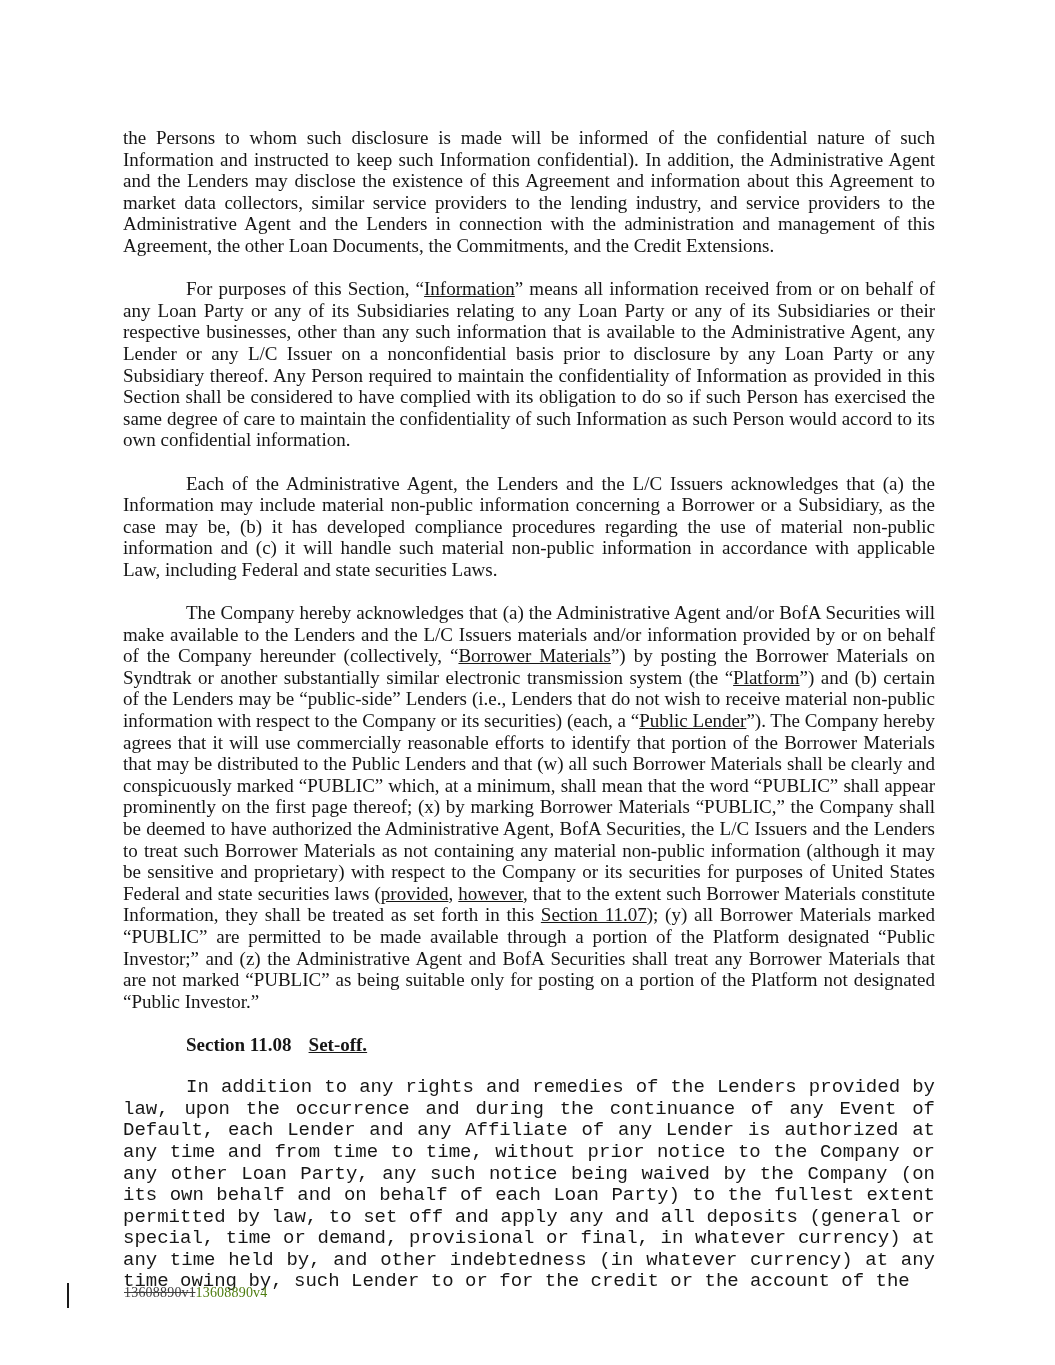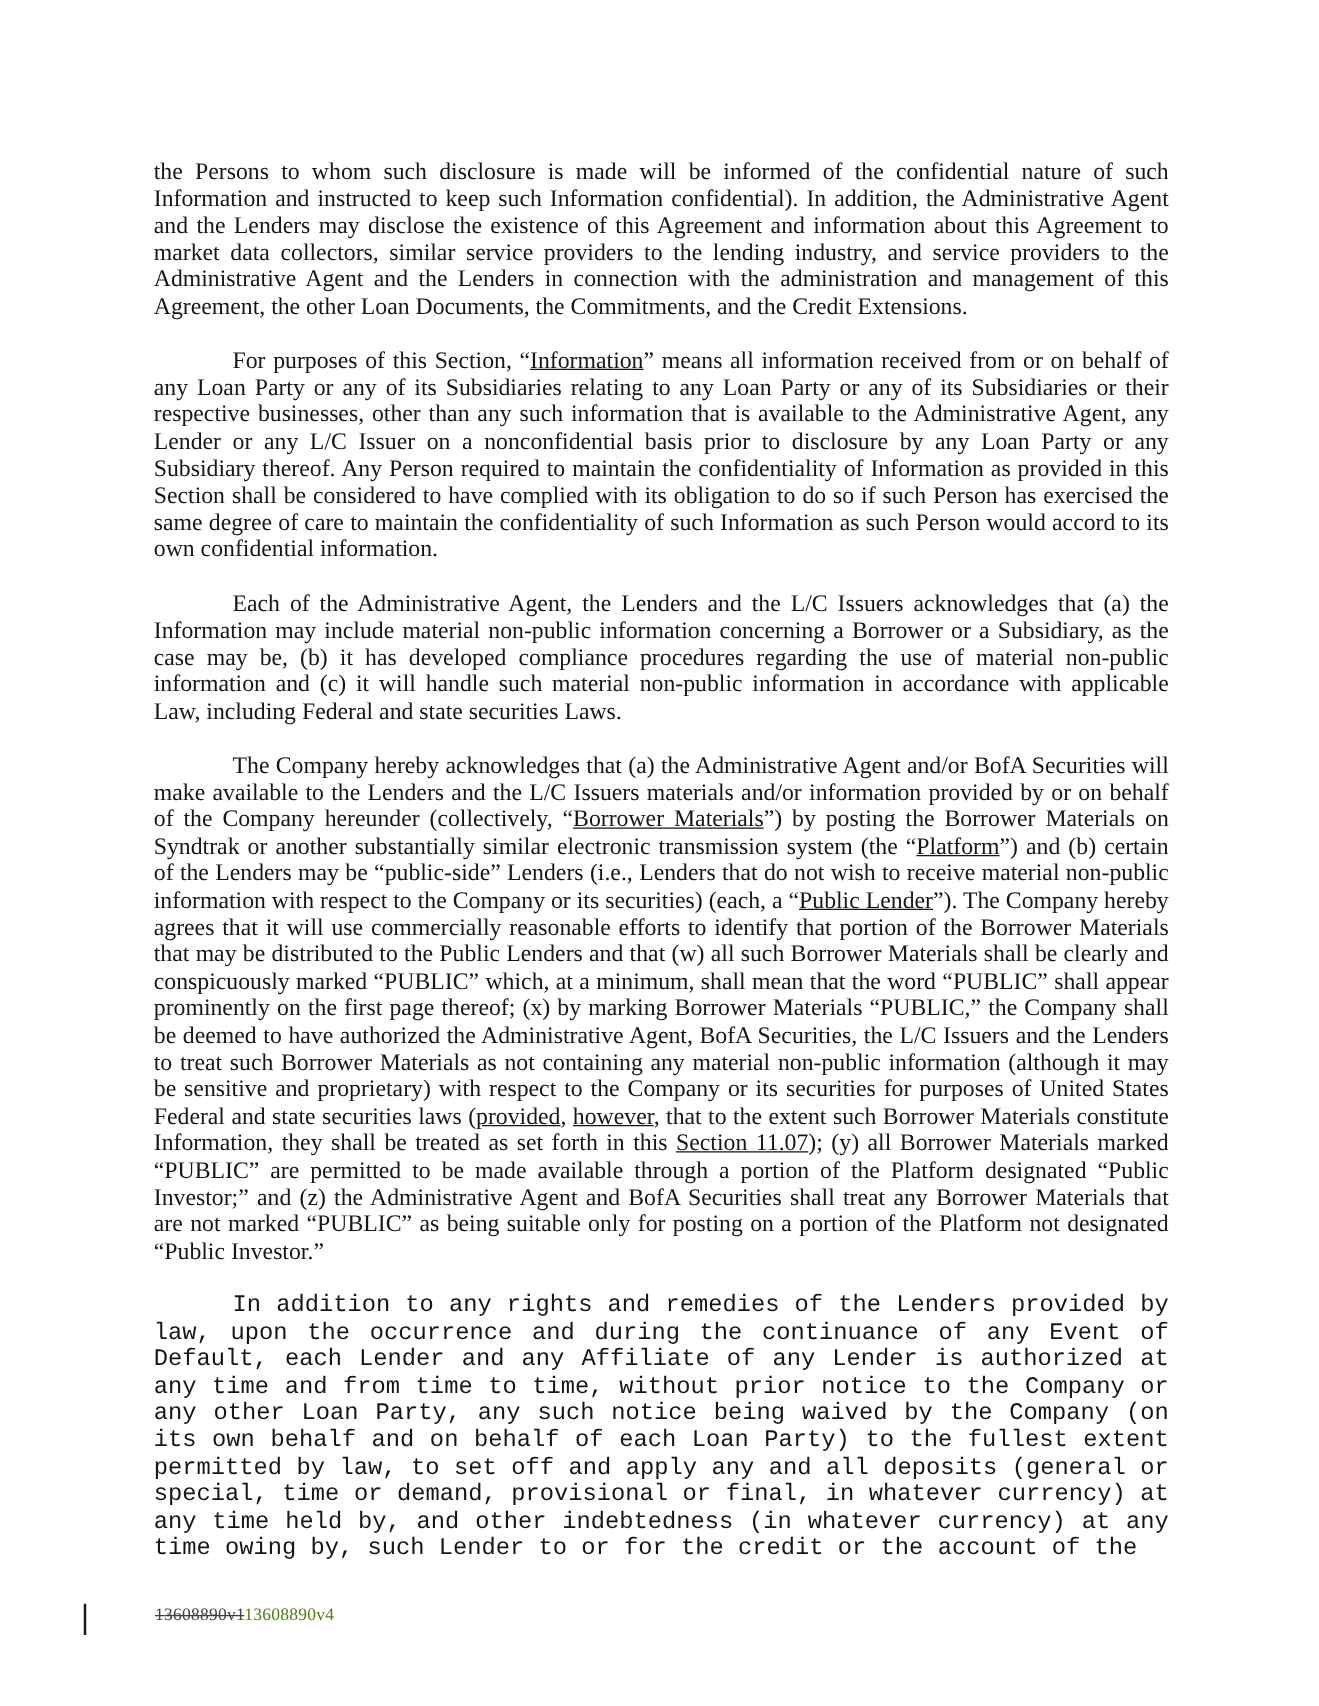--- a/index.html
+++ b/index.html
@@ -86,20 +86,23 @@
 
   <div class="content">
     <p><span>the Persons to whom such disclosure is made will be informed of the confidential nature of such Information and instructed to keep such Information confidential).  In addition, the Administrative Agent and the Lenders may disclose the existence of this Agreement and information about this Agreement to market data collectors, similar service providers to the lending industry, and service providers to the Administrative Agent and the Lenders in connection with the administration and management of this Agreement, the other Loan Documents, the Commitments, and the Credit Extensions.</span></p>
 
     <p class="indent"><span>For purposes of this Section, “</span><span class="u">Information</span><span>” means all information received from or on behalf of any Loan Party or any of its Subsidiaries relating to any Loan Party or any of its Subsidiaries or their respective businesses, other than any such information that is available to the Administrative Agent, any Lender or any L/C Issuer on a nonconfidential basis prior to disclosure by any Loan Party or any Subsidiary thereof.  Any Person required to maintain the confidentiality of Information as provided in this Section shall be considered to have complied with its obligation to do so if such Person has exercised the same degree of care to maintain the confidentiality of such Information as such Person would accord to its own confidential information.</span></p>
 
     <p class="indent"><span>Each of the Administrative Agent, the Lenders and the L/C Issuers acknowledges that (a) the Information may include material non-public information concerning a Borrower or a Subsidiary, as the case may be, (b) it has developed compliance procedures regarding the use of material non-public information and (c) it will handle such material non-public information in accordance with applicable Law, including Federal and state securities Laws.</span></p>
 
     <p class="indent"><span>The Company hereby acknowledges that (a) the Administrative Agent and/or BofA Securities will make available to the Lenders and the L/C Issuers materials and/or information provided by or on behalf of the Company hereunder (collectively, “</span><span class="u">Borrower Materials</span><span>”) by posting the Borrower Materials on Syndtrak or another substantially similar electronic transmission system (the “</span><span class="u">Platform</span><span>”) and (b) certain of the Lenders may be “public-side” Lenders (i.e., Lenders that do not wish to receive material non-public information with respect to the Company or its securities) (each, a “</span><span class="u">Public Lender</span><span>”).  The Company hereby agrees that it will use commercially reasonable efforts to identify that portion of the Borrower Materials that may be distributed to the Public Lenders and that (w) all such Borrower Materials shall be clearly and conspicuously marked “PUBLIC” which, at a minimum, shall mean that the word “PUBLIC” shall appear prominently on the first page thereof; (x) by marking Borrower Materials “PUBLIC,” the Company shall be deemed to have authorized the Administrative Agent, BofA Securities, the L/C Issuers and the Lenders to treat such Borrower Materials as not containing any material non-public information (although it may be sensitive and proprietary) with respect to the Company or its securities for purposes of United States Federal and state securities laws (</span><span class="u">provided</span><span>, </span><span class="u">however</span><span>, that to the extent such Borrower Materials constitute Information, they shall be treated as set forth in this </span><span class="u">Section 11.07</span><span>); (y) all Borrower Materials marked “PUBLIC” are permitted to be made available through a portion of the Platform designated “Public Investor;” and (z) the Administrative Agent and BofA Securities shall treat any Borrower Materials that are not marked “PUBLIC” as being suitable only for posting on a portion of the Platform not designated “Public Investor.”</span></p>
 
+    <p class="heading">
+      <span class="sec-num">Section 11.08</span><span class="u">Set-off.</span>
+    </p>
 
     <p class="indent"><span>In addition to any rights and remedies of the Lenders provided by law, upon the occurrence and during the continuance of any Event of Default, each Lender and any Affiliate of any Lender is authorized at any time and from time to time, without prior notice to the Company or any other Loan Party, any such notice being waived by the Company (on its own behalf and on behalf of each Loan Party) to the fullest extent permitted by law, to set off and apply any and all deposits (general or special, time or demand, provisional or final, in whatever currency) at any time held by, and other indebtedness (in whatever currency) at any time owing by, such Lender to or for the credit or the account of the</span></p>
   </div>
 
 
   <div class="change-bar"></div>
 
   <div class="doc-ids">
     <span class="doc-id-deleted">13608890v1</span><span class="doc-id-inserted">13608890v4</span>
   </div>

